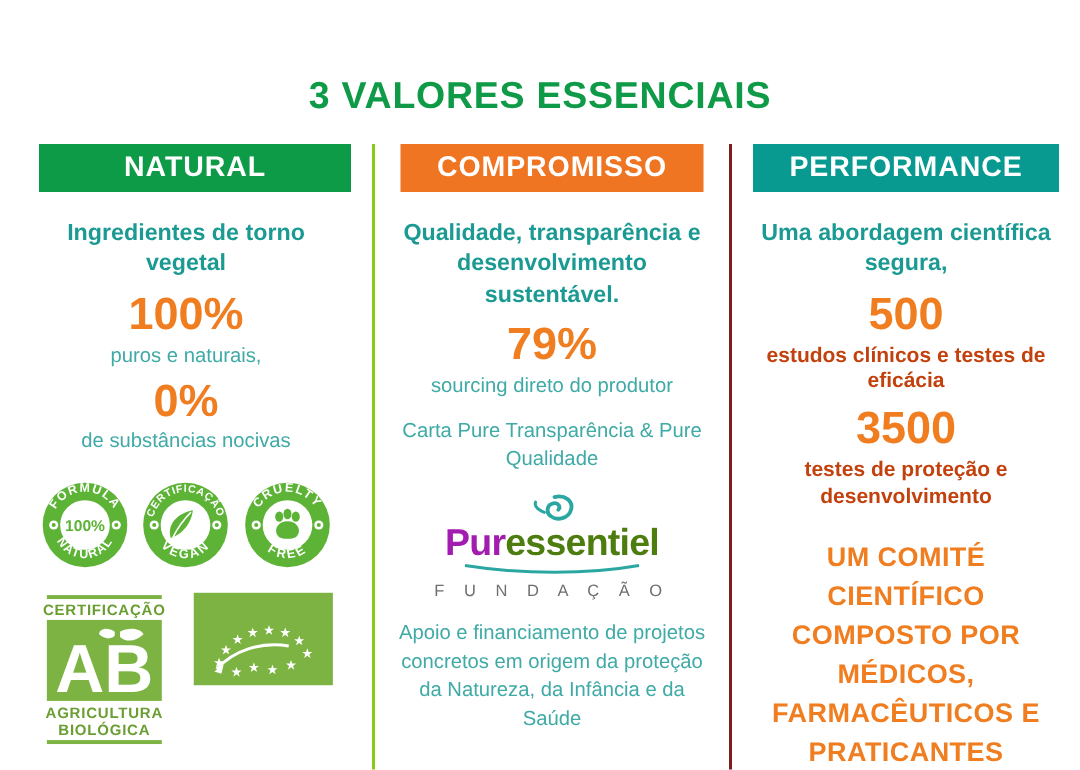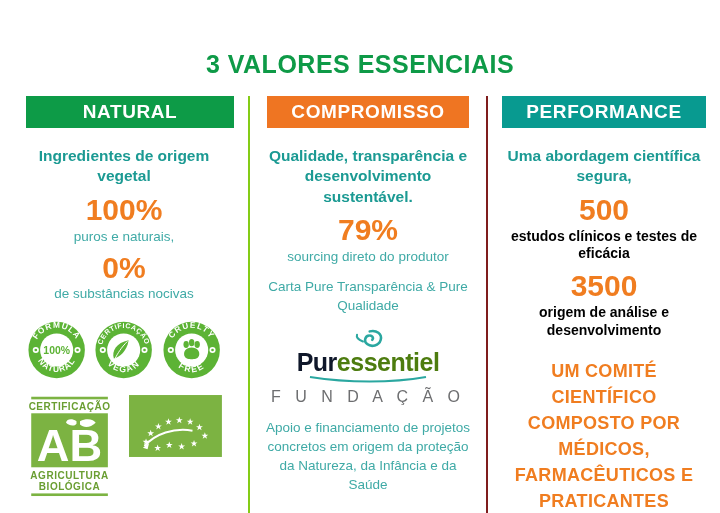--- a/index.html
+++ b/index.html
@@ -90,21 +90,21 @@
   }
   .sub {
     font-size: 13.5px;
     line-height: 1.28;
     color: #3faaa6;
     margin: 0 0 6px 0;
   }
   .sub.bold {
     font-weight: bold;
     font-size: 14px;
-    color: #000000;
+    color: #c2410c;
   }
   .para {
     font-size: 13.5px;
     line-height: 1.42;
     color: #3faaa6;
     margin: 12px 0 0 0;
   }
   .orange-caps {
     font-size: 18px;
     font-weight: bold;
@@ -142,44 +142,44 @@
     flex-direction: column;
     align-items: center;
   }
   .pure-word {
     font-size: 25px;
     font-weight: bold;
     letter-spacing: -0.5px;
     line-height: 1;
     position: relative;
   }
-  .pure-pur { color: #0f172a; }
+  .pure-pur { color: #a21caf; }
   .pure-ess { color: #4d7c0f; }
   .pure-fund {
     margin-top: 5px;
-    font-size: 16px;
+    font-size: 11px;
     letter-spacing: 5px;
     color: #6d6e70;
     font-weight: normal;
   }
 </style>
 </head>
 <body>
 
 <div class="page">
 
   <div class="title">3 VALORES ESSENCIAIS</div>
 
   <div class="columns">
 
     <div class="col col-1">
       <div class="colhead green">NATURAL</div>
       <div class="colbody">
 
-        <p class="lead">Ingredientes de origem vegetal</p>
+        <p class="lead">Ingredientes de torno vegetal</p>
 
         <div class="bignum">100%</div>
         <div class="sub">puros e naturais,</div>
 
         <div class="bignum">0%</div>
         <div class="sub">de substâncias nocivas</div>
 
         <div class="badge-row">
 
           <svg class="badge" viewBox="0 0 100 100">
@@ -314,21 +314,21 @@
     <div class="col col-3">
       <div class="colhead teal">PERFORMANCE</div>
       <div class="colbody">
 
         <p class="lead">Uma abordagem científica segura,</p>
 
         <div class="bignum">500</div>
         <div class="sub bold">estudos clínicos e testes de eficácia</div>
 
         <div class="bignum">3500</div>
-        <div class="sub bold">origem de análise e desenvolvimento</div>
+        <div class="sub bold">testes de proteção e desenvolvimento</div>
 
         <p class="orange-caps">UM COMITÉ CIENTÍFICO COMPOSTO POR MÉDICOS, FARMACÊUTICOS E PRATICANTES</p>
 
       </div>
     </div>
 
   </div>
 </div>
 
 </body></html>

